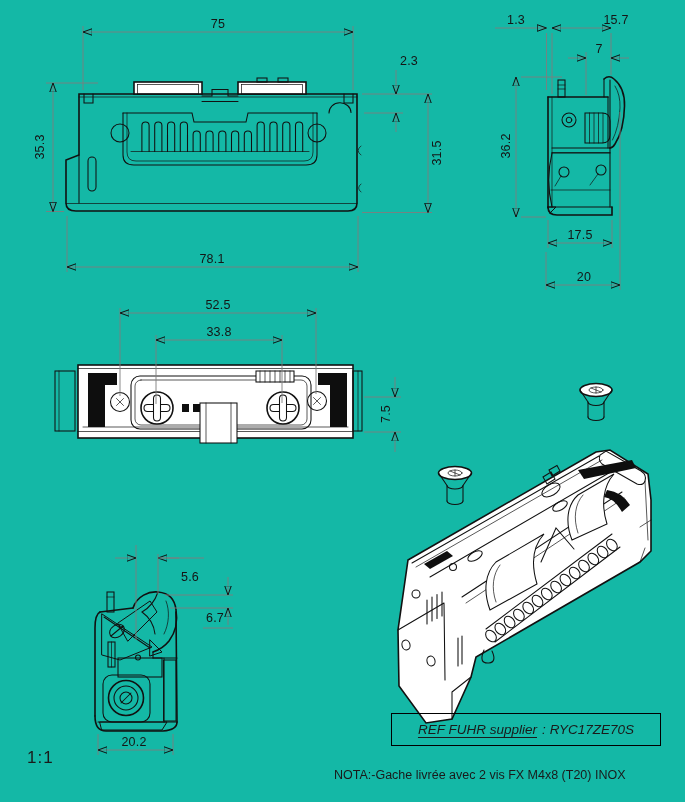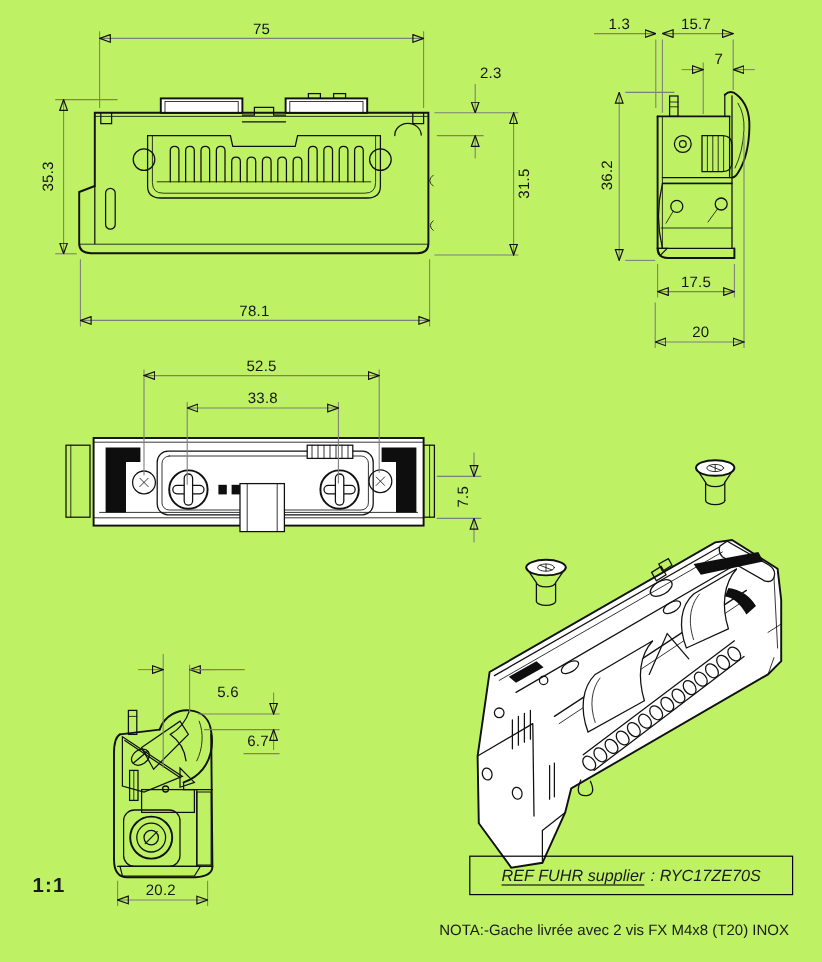--- a/index.html
+++ b/index.html
@@ -1,32 +1,32 @@
 <!DOCTYPE html>
 <html><head>
 <meta charset="utf-8">
 <style>
   html,body{margin:0;padding:0;background:#fff;}
-  .canvas{position:relative;width:685px;height:802px;background:#bef264;overflow:hidden;
+  .canvas{position:relative;width:685px;height:802px;background:#14b8a6;overflow:hidden;
           font-family:"Liberation Sans",sans-serif;color:#1a1a1a;}
   .canvas svg{position:absolute;left:0;top:0;}
   svg path,svg line,svg rect,svg circle,svg ellipse{fill:none;stroke:#111;stroke-linecap:round;}
   .w2{stroke-width:1.6;} .w1{stroke-width:1.05;} .t{stroke-width:0.7;}
   .wf{fill:#fff;}
   .fillb{fill:#0e0e0e;stroke:none;}
   .dim{stroke:#7e7e7e;stroke-width:0.9;stroke-linecap:butt;}
   .dim-label{position:absolute;transform:translate(-50%,-50%);font-size:12.5px;
              letter-spacing:0.2px;white-space:nowrap;color:#151515;}
   .dim-label.rot{transform:translate(-50%,-50%) rotate(-90deg);}
-  .scale-label{position:absolute;left:27px;top:728px;font-size:17px;letter-spacing:1px;font-weight:bold;}
+  .scale-label{position:absolute;left:27px;top:748px;font-size:17px;letter-spacing:1px;}
   .ref-box{position:absolute;left:391px;top:713px;width:268px;height:31px;border:1.8px solid #000;
            display:flex;align-items:center;justify-content:center;font-size:13.5px;white-space:nowrap;font-style:italic;}
   .ref-box .lbl{text-decoration:underline;text-underline-offset:3px;}
   .ref-box .sep{margin:0 4px 0 5px;}
-  .note{position:absolute;left:334px;top:768px;font-size:12.5px;white-space:nowrap;margin-left:32px;}
+  .note{position:absolute;left:334px;top:768px;font-size:12.5px;white-space:nowrap;}
 </style>
 </head>
 <body>
 
 <div class="canvas">
 
 <svg width="685" height="802" viewBox="0 0 685 802">
   <defs>
     <marker id="arw" viewBox="0 0 10 8" refX="9.5" refY="4" markerWidth="11" markerHeight="8.8" orient="auto-start-reverse">
           <path d="M0.5,0.8 L9.5,4 L0.5,7.2 Z" fill="#4a4a4a" stroke="none"></path>
@@ -309,21 +309,21 @@
   </g>
 </svg>
 
 <div class="dim-label" style="left:218px;top:24px">75</div>
 <div class="dim-label rot" style="left:40px;top:147px">35.3</div>
 <div class="dim-label" style="left:212px;top:259px">78.1</div>
 <div class="dim-label" style="left:409px;top:61px">2.3</div>
 <div class="dim-label rot" style="left:437px;top:153px">31.5</div>
 
 <div class="dim-label" style="left:516px;top:20px">1.3</div>
-<div class="dim-label" style="left:580px;top:20px">15.7</div>
+<div class="dim-label" style="left:616px;top:20px">15.7</div>
 <div class="dim-label" style="left:599px;top:49px">7</div>
 <div class="dim-label rot" style="left:506px;top:146px">36.2</div>
 <div class="dim-label" style="left:580px;top:235px">17.5</div>
 <div class="dim-label" style="left:584px;top:277px">20</div>
 
 <div class="dim-label" style="left:218px;top:305px">52.5</div>
 <div class="dim-label" style="left:219px;top:332px">33.8</div>
 <div class="dim-label rot" style="left:386px;top:414px">7.5</div>
 
 <div class="dim-label" style="left:190px;top:577px">5.6</div>

